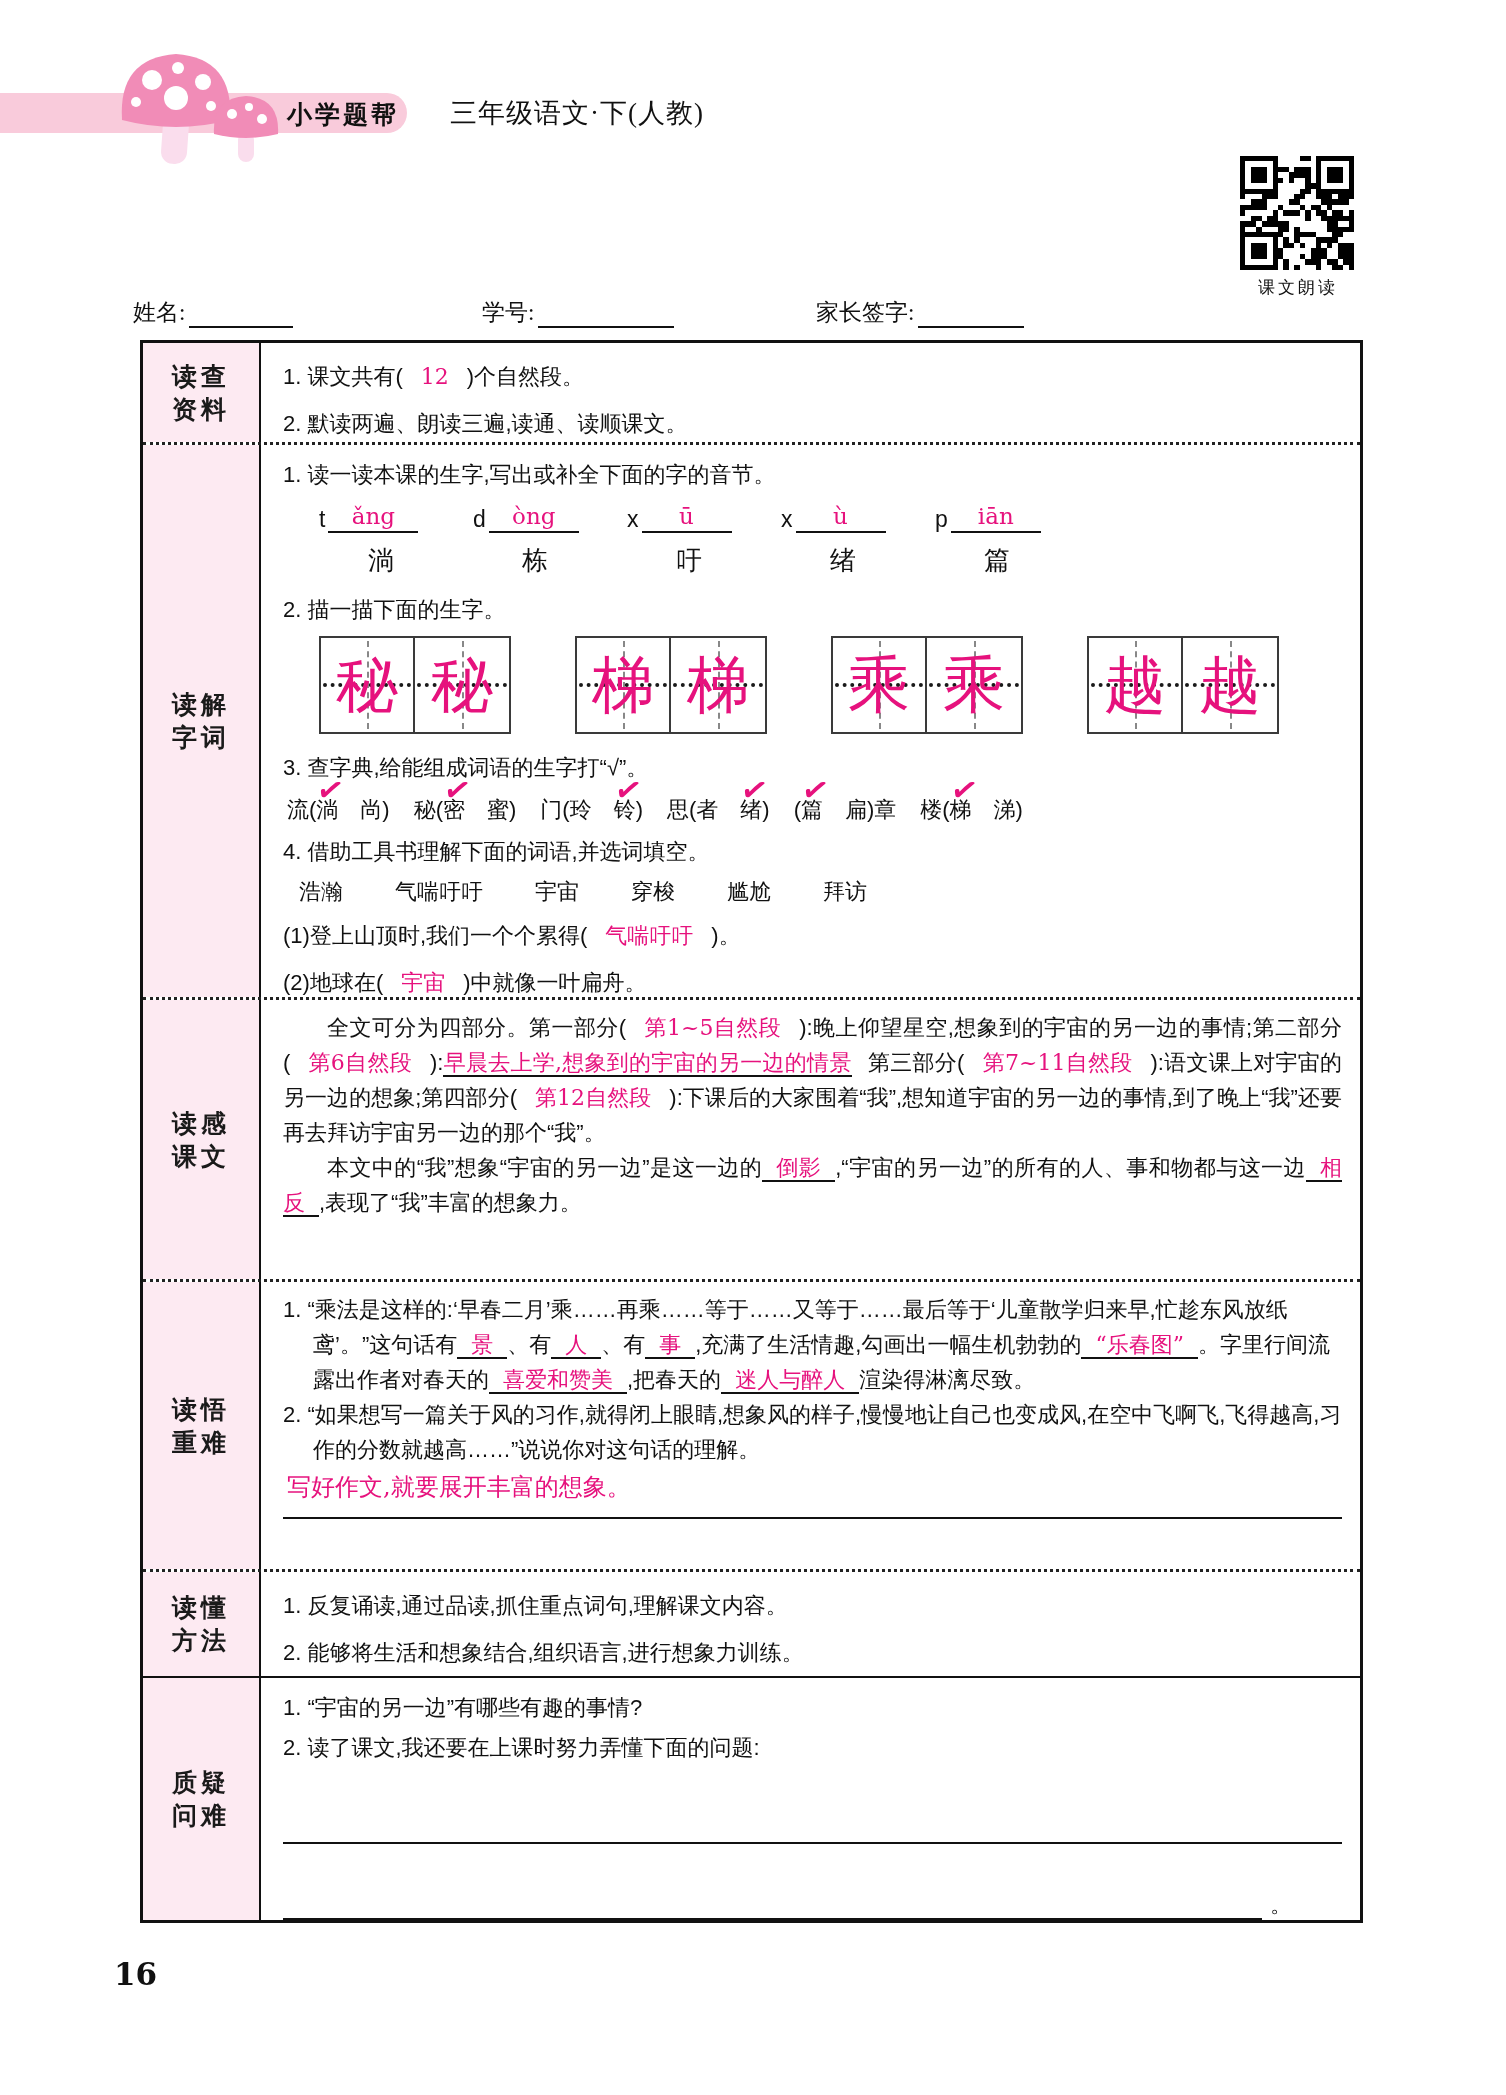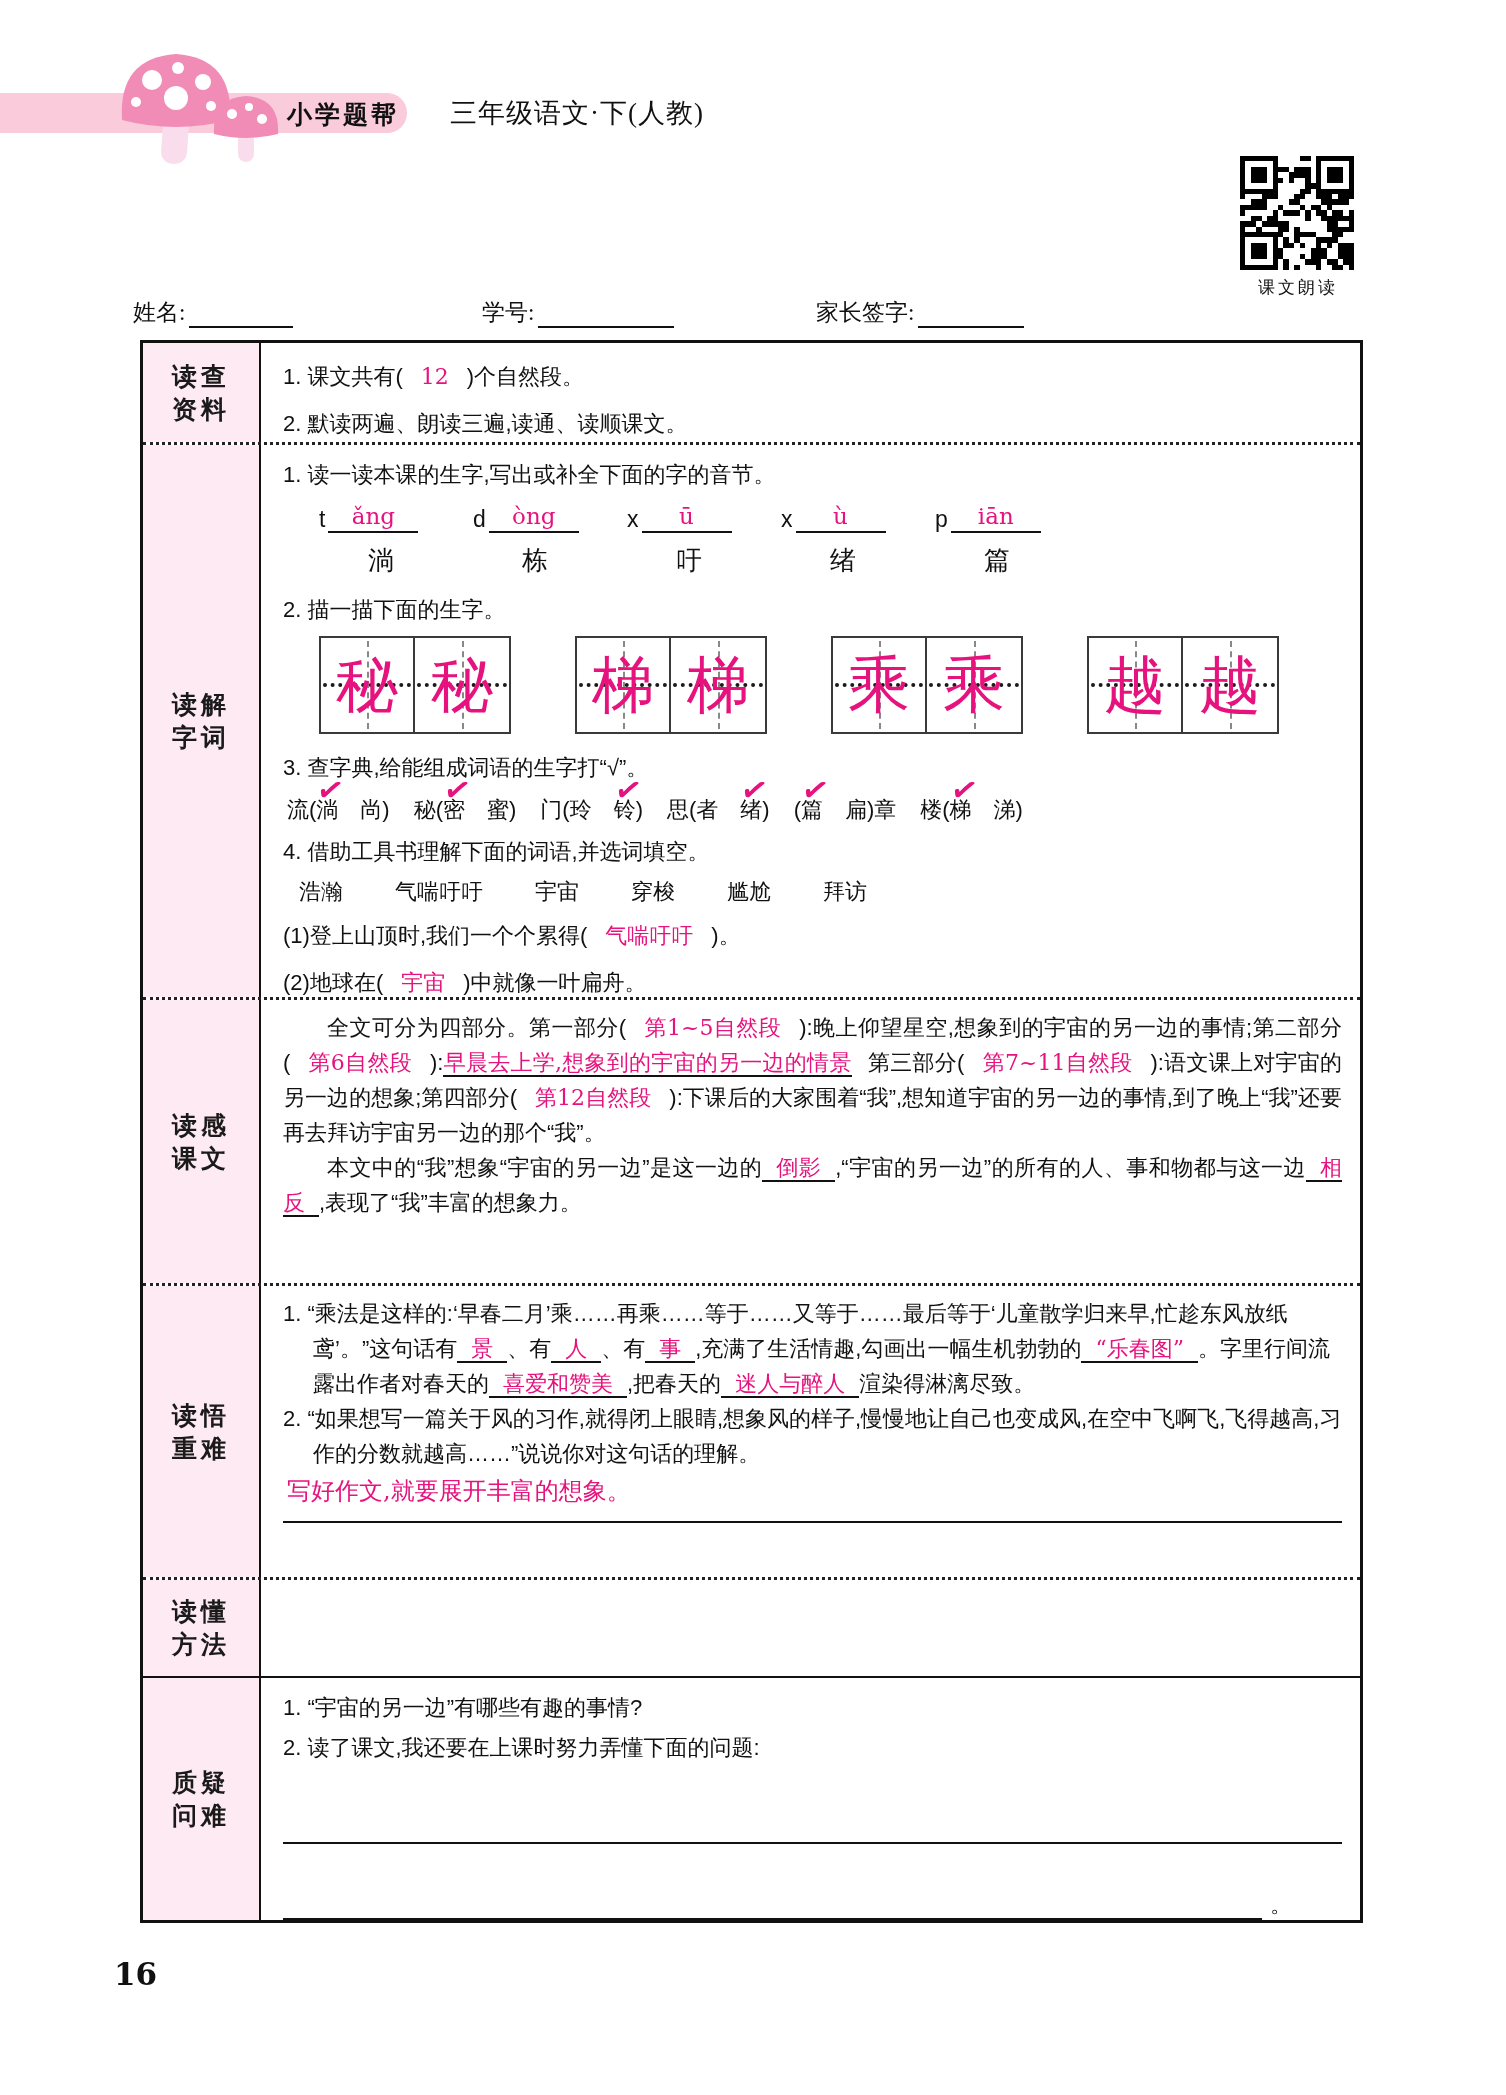--- a/index.html
+++ b/index.html
@@ -491,20 +491,24 @@
           <div class="blank-row near">
             <span class="blank-fill ans">写好作文,就要展开丰富的想象。</span>
           </div>
         </div>
       </div>
       <div class="row solid" style="height: 106px;">
         <div class="label-cell">
           <div class="label-line">读懂</div>
           <div class="label-line">方法</div>
         </div>
+        <div class="content">
+          <div class="line sp1"><span class="seg">1. 反复诵读,通过品读,抓住重点词句,理解课文内容。</span></div>
+          <div class="line sp1"><span class="seg">2. 能够将生活和想象结合,组织语言,进行想象力训练。</span></div>
+        </div>
       </div>
       <div class="row" style="flex: 1 1 0%;">
         <div class="label-cell">
           <div class="label-line">质疑</div>
           <div class="label-line">问难</div>
         </div>
         <div class="content">
           <div class="line"><span class="seg">1. “宇宙的另一边”有哪些有趣的事情?</span></div>
           <div class="line"><span class="seg">2. 读了课文,我还要在上课时努力弄懂下面的问题:</span></div>
           <div class="blank-row">

